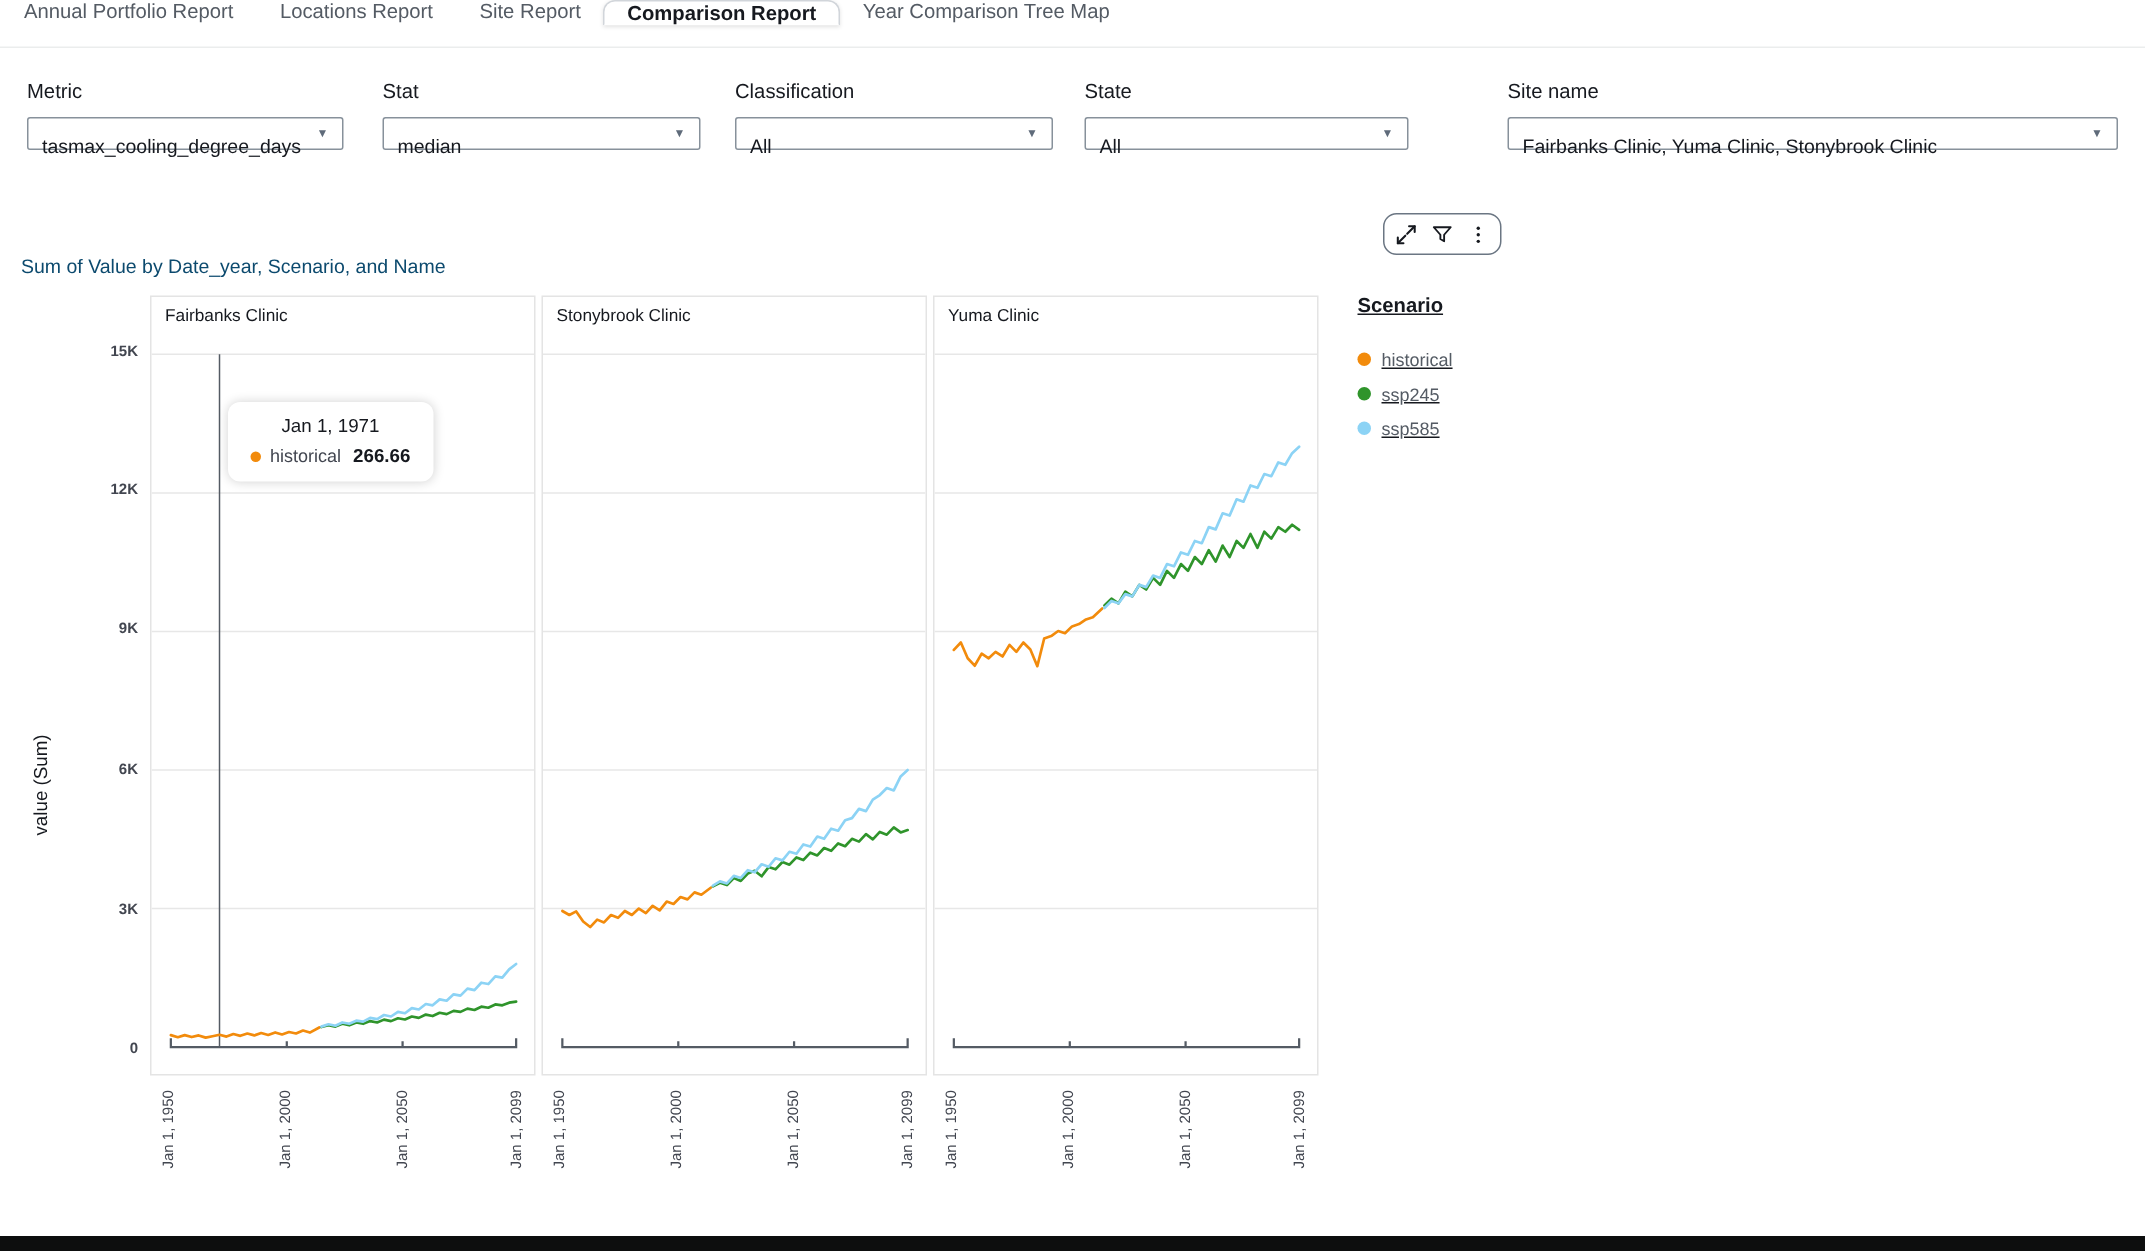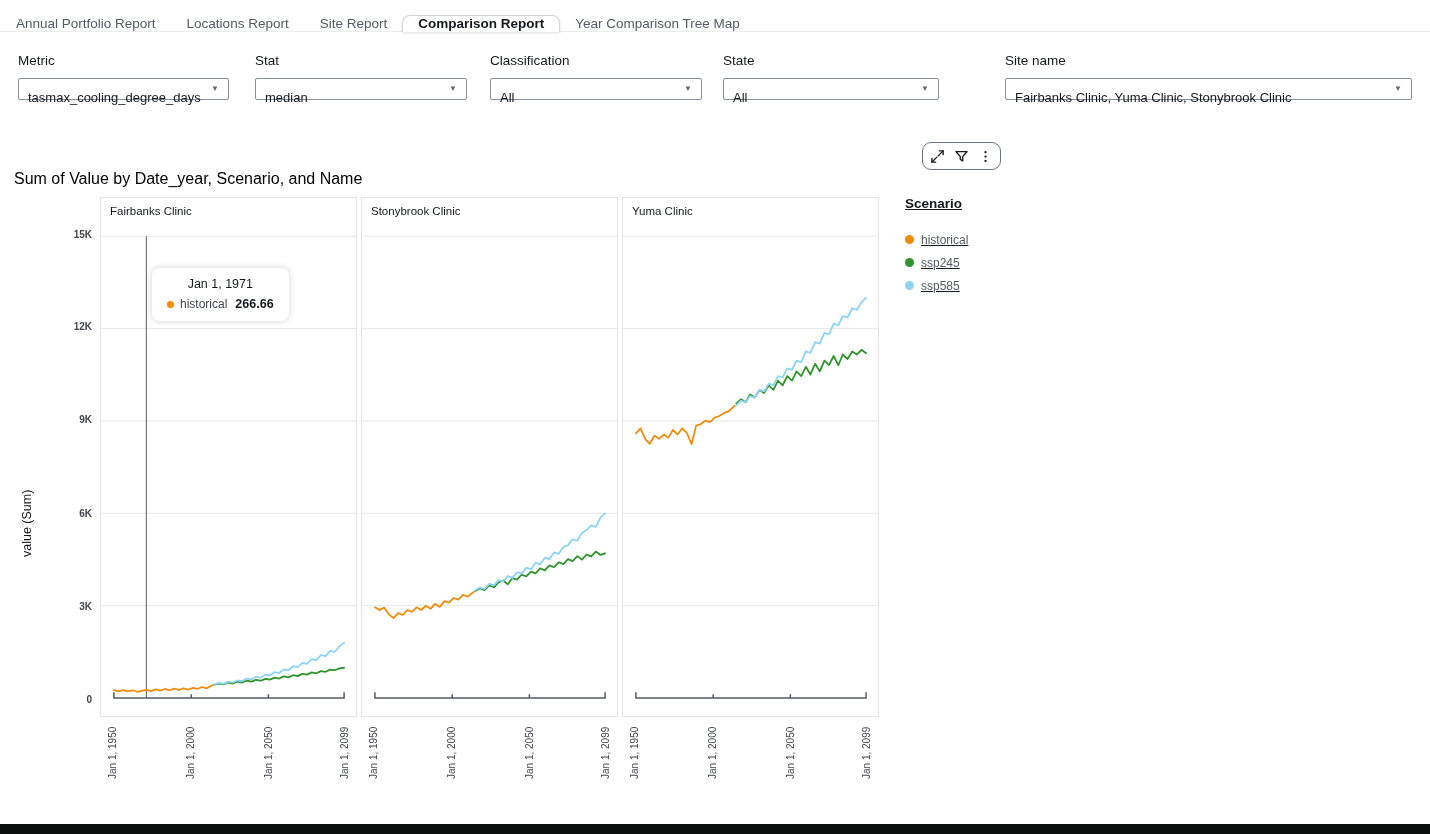--- a/index.html
+++ b/index.html
@@ -2,21 +2,21 @@
 <html><head>
 <meta charset="utf-8">
 <style>
   * { box-sizing: border-box; margin: 0; padding: 0; }
   html,body { background:#fff; }
   body { font-family: "Liberation Sans", sans-serif; color:#16191f; }
   #app { position:relative; width:1430px; height:834px; background:#fff; overflow:hidden; }
 
   
   .tabbar { position:absolute; left:0; top:0; width:100%; height:32px;
-            display:flex; align-items:flex-end; border-bottom:1px solid #ebeded; }
+            display:flex; align-items:flex-start; border-bottom:1px solid #ebeded; }
   .tab { display:flex; align-items:center; padding:0 15px; font-size:13.5px;
          color:#545b64; white-space:nowrap; cursor:pointer; }
   .tab-sep { width:1px; background:#d5dbdb; margin:7px 0; }
   .tab.active { background:#fff; border:1px solid #d1d5da; border-bottom:1px solid #fff;
                 border-radius:8px 8px 0 0; font-weight:bold; color:#16191f;
                 margin-bottom:-1px; box-shadow:0 1px 3px rgba(0,0,0,.12); }
 
   
   .filter-label { position:absolute; top:53px; font-size:13.5px; color:#16191f; }
   .dd { position:absolute; top:78px; height:22px; border:1px solid #87919b; border-radius:2px;
@@ -26,21 +26,21 @@
   .dd .caret { position:absolute; right:9px; top:50%; transform:translateY(-52%);
                font-size:8px; color:#5f6b7a; }
 
   
   .cv-toolbar { position:absolute; left:922px; top:142px; height:28px;
                 border:1.5px solid #6b7683; border-radius:9px; background:#fff;
                 display:flex; align-items:center; padding:0 7px; gap:9px; }
   .cv-toolbar .tb-icon { display:flex; align-items:center; cursor:pointer; }
   .cv-toolbar svg { display:block; }
 
-  .chart-title { position:absolute; left:14px; top:170px; font-size:16px; color:#000000; }
+  .chart-title { position:absolute; left:14px; top:170px; font-size:13px; color:#0c4a6e; }
 
   
   .y-title { position:absolute; left:20px; top:557px; transform:rotate(-90deg);
              transform-origin:0 0; font-size:12.5px; color:#16191f; white-space:nowrap; }
   .ytick { position:absolute; left:40px; width:52px; text-align:right;
            font-size:10px; font-weight:700; color:#424650; }
 
   
   .panel { position:absolute; top:197px; width:257px; height:520px;
            border:1px solid #e4e4e4; background:#fff; }

